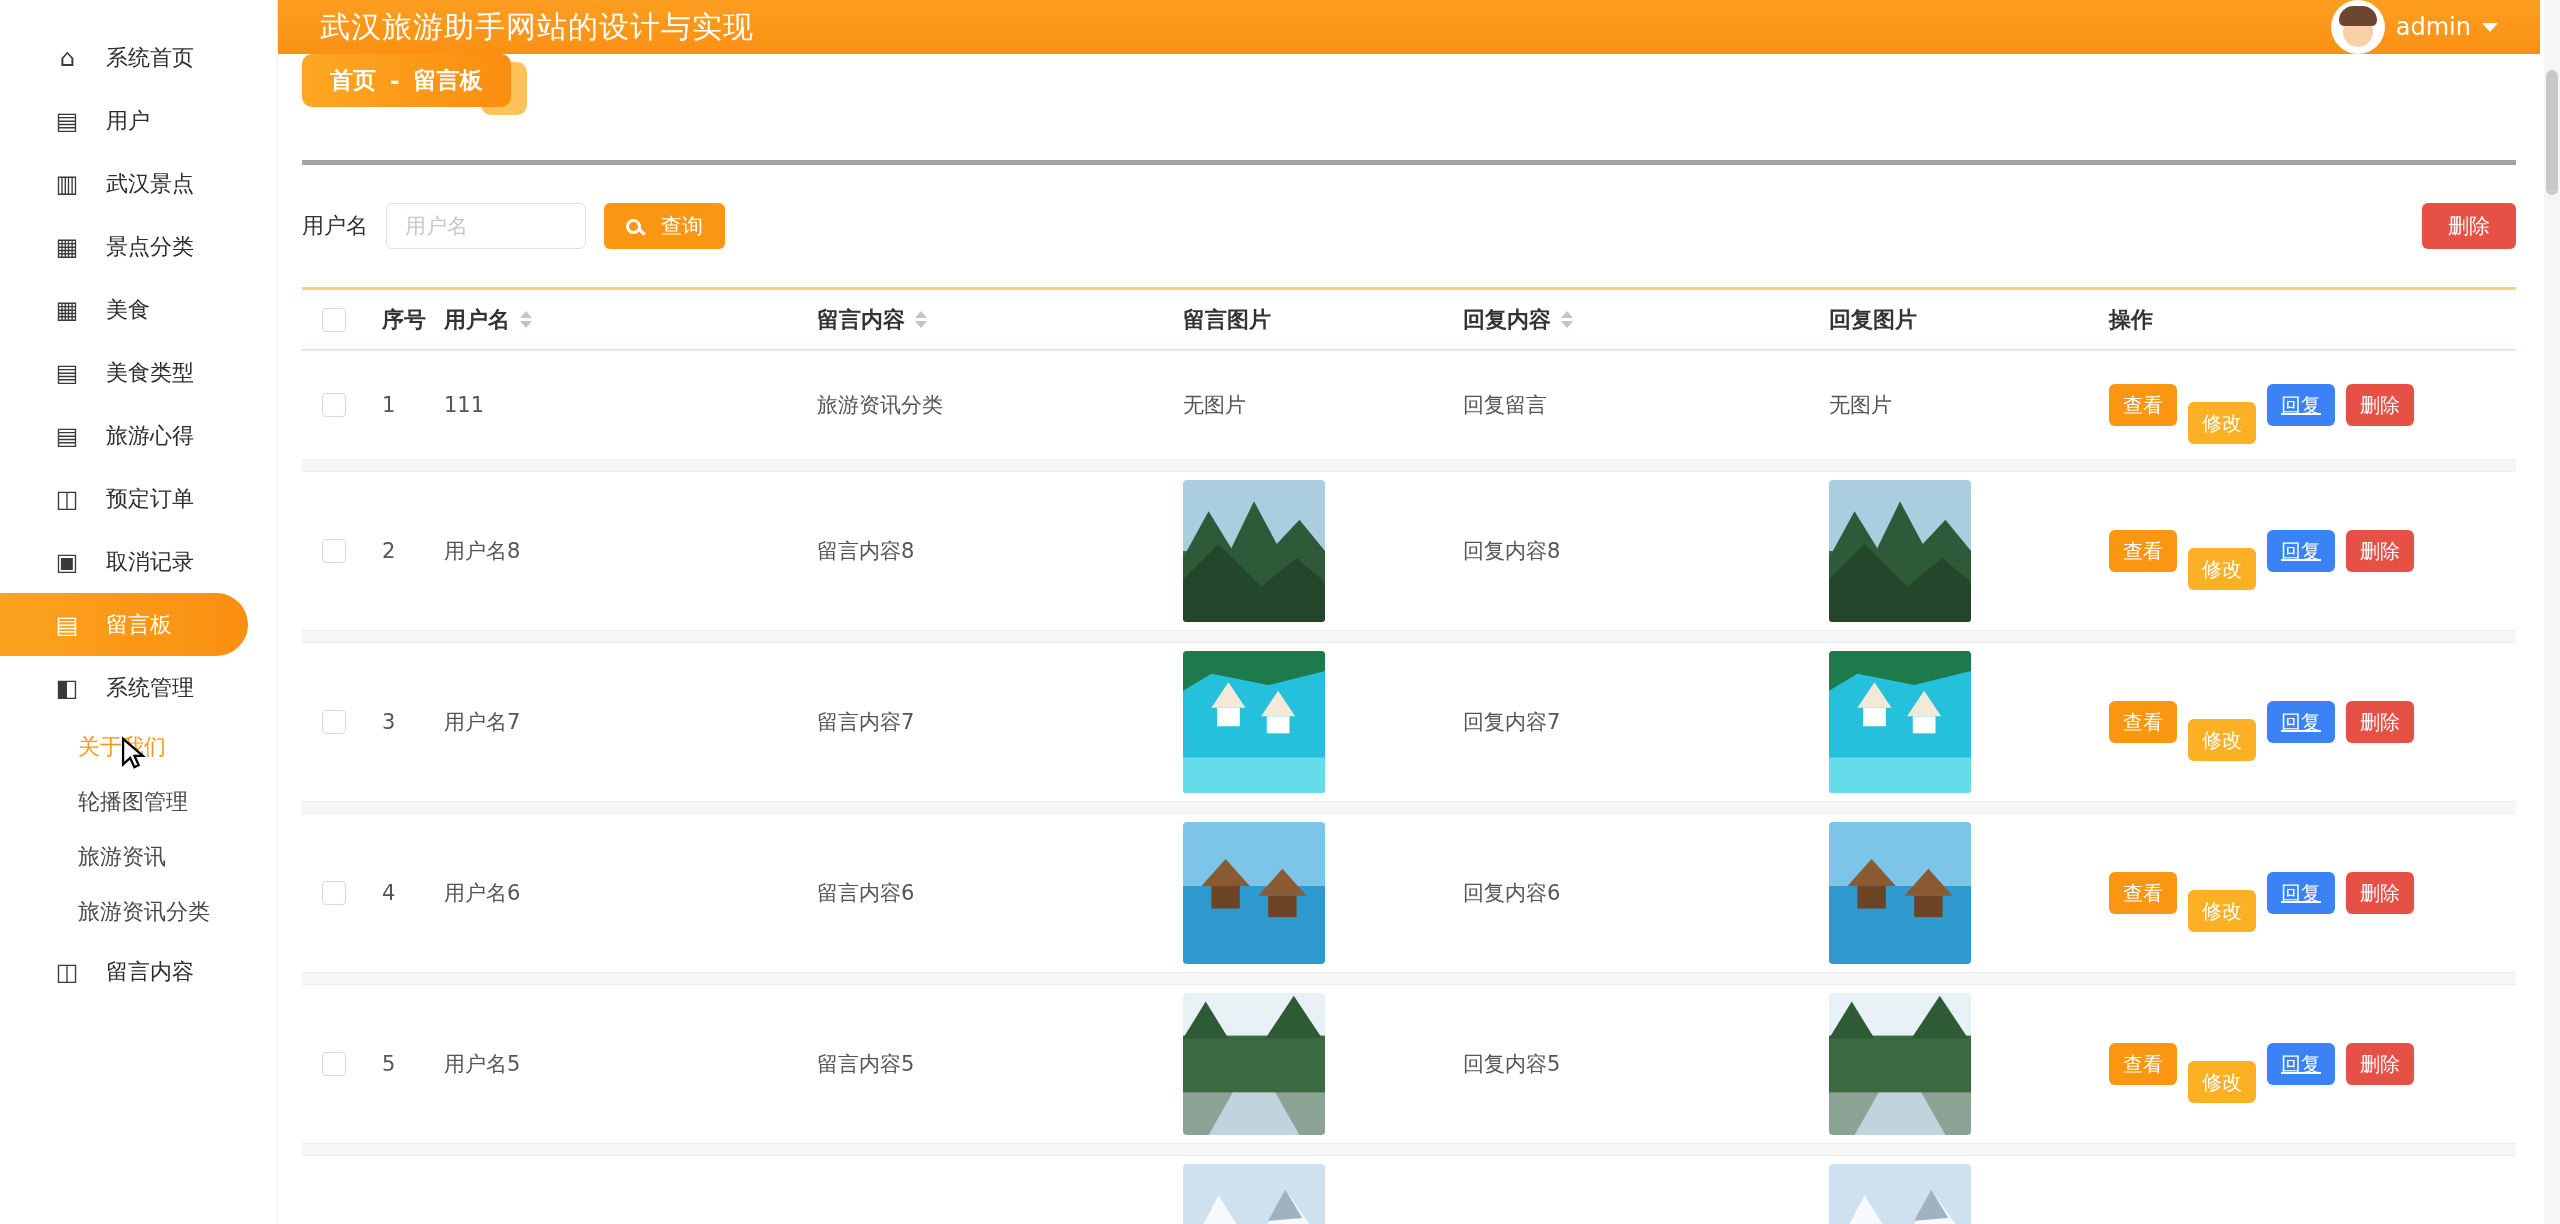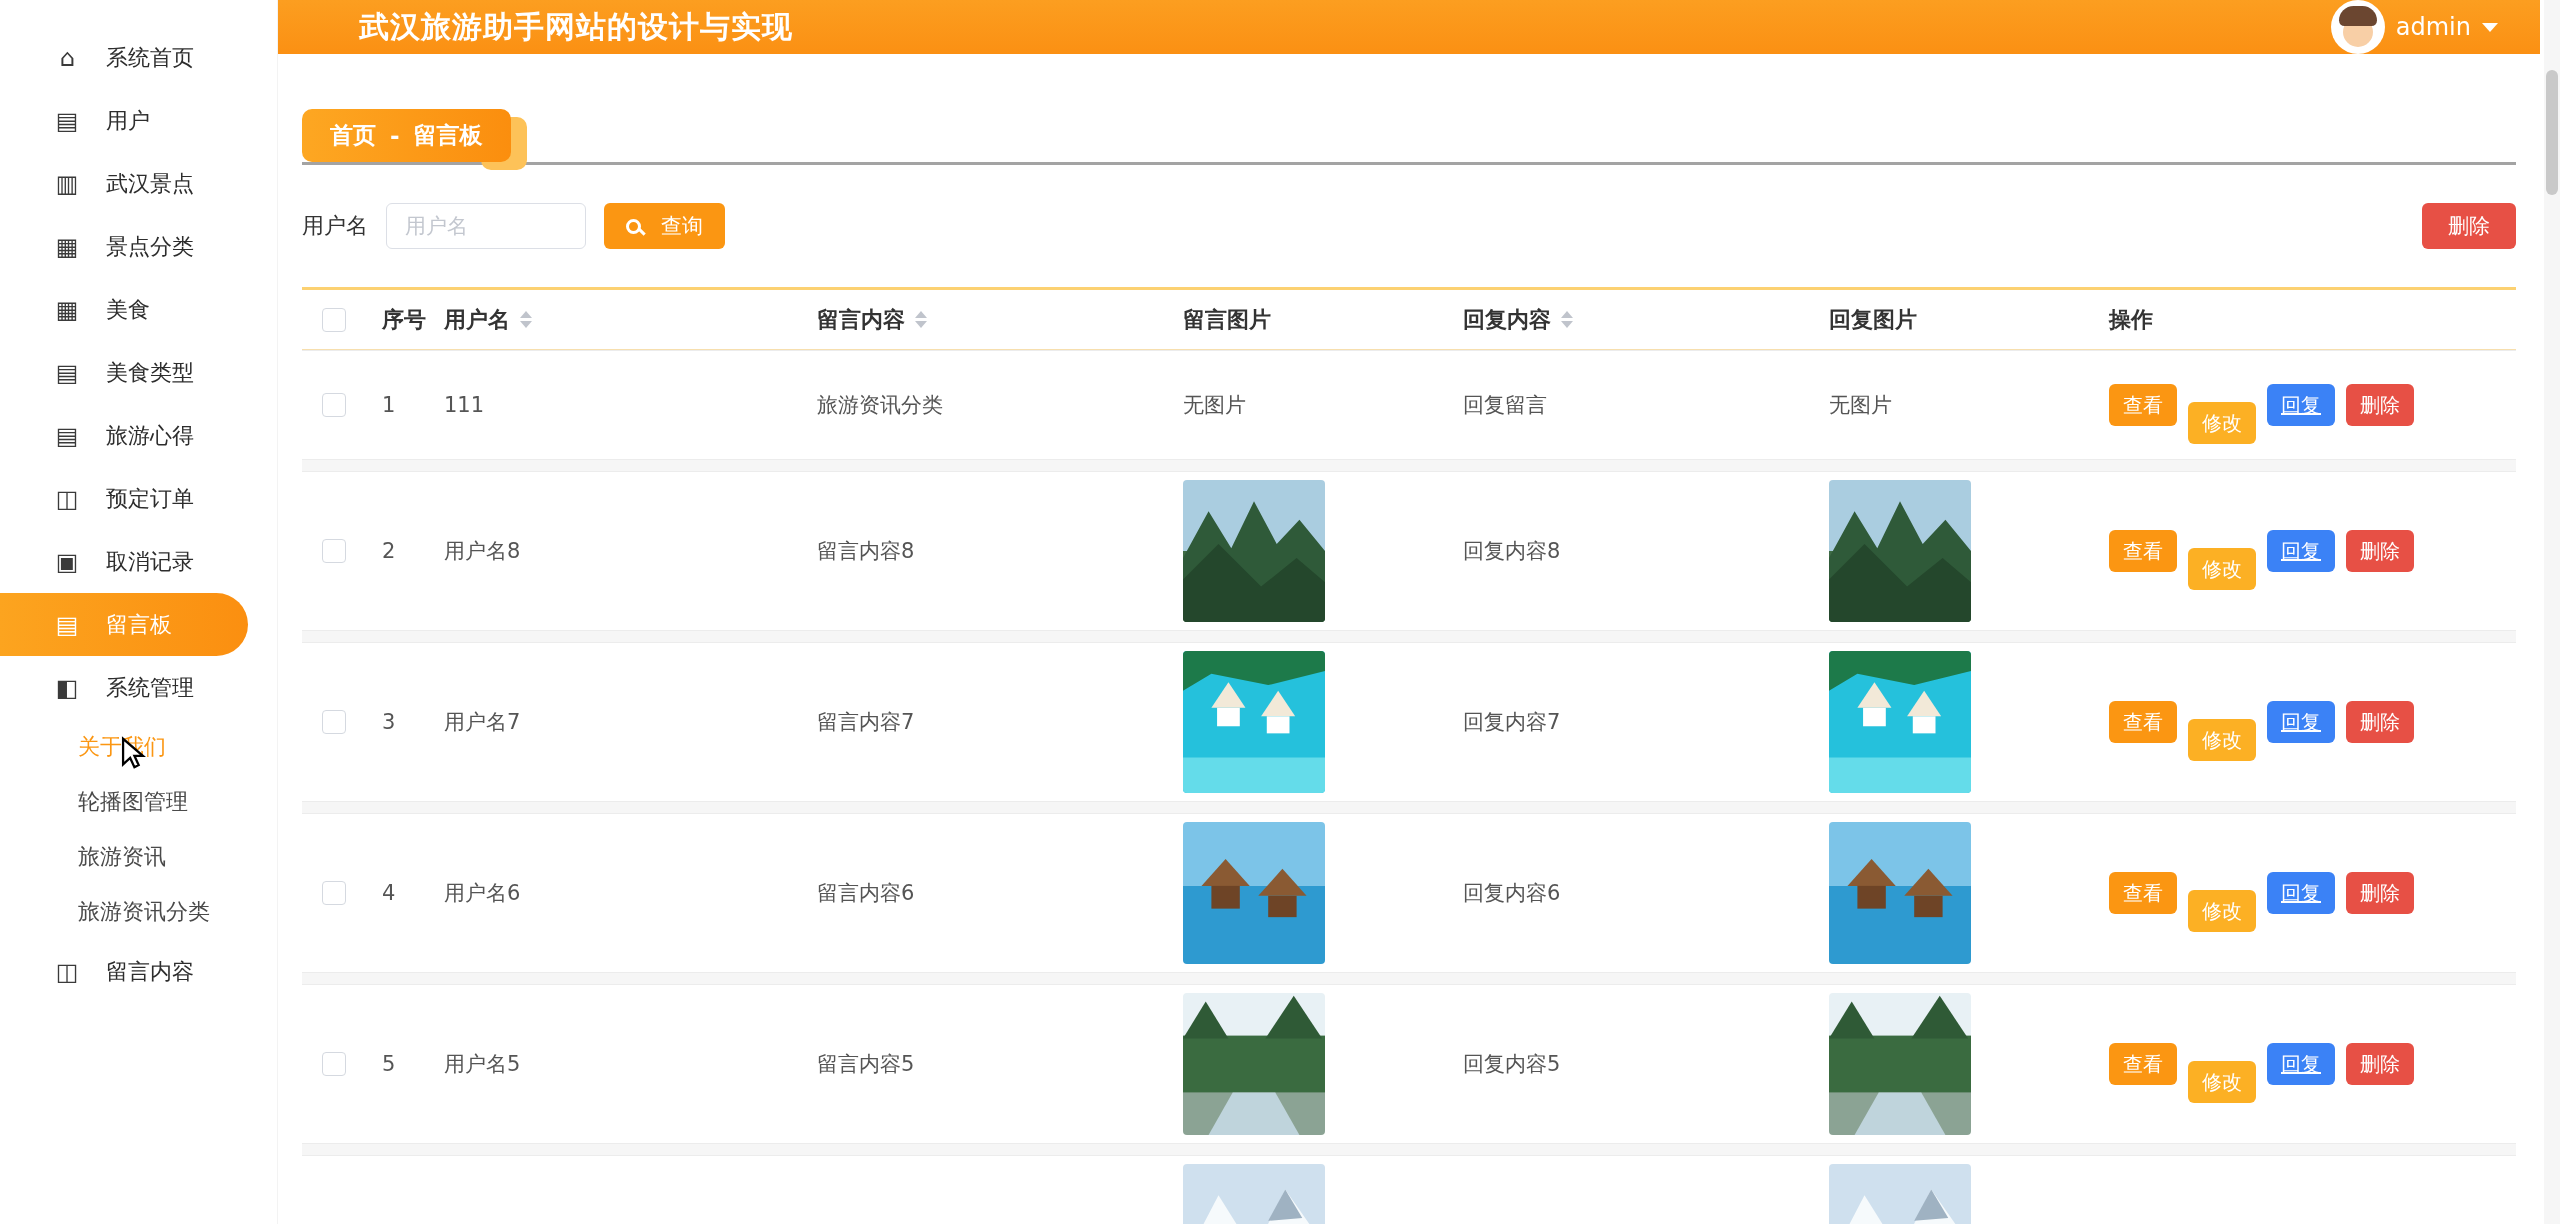--- a/index.html
+++ b/index.html
@@ -12,31 +12,31 @@
   .side-item { height:63px; display:flex; align-items:center; padding-left:52px; gap:24px; font-size:22px; color:#2d2d2d; cursor:pointer; white-space:nowrap; }
   .side-item .icon { font-size:24px; color:#3a3a3a; width:30px; text-align:center; }
   .side-item.active { width:248px; background:linear-gradient(90deg,#fca41f,#fb8f10); border-radius:0 32px 32px 0; color:#fff; }
   .side-item.active .icon { color:#fff; }
   .sub-item { height:55px; display:flex; align-items:center; padding-left:78px; font-size:22px; color:#4a4a4a; cursor:pointer; white-space:nowrap; }
   .sub-item.highlight { color:#fb9612; }
 
   
   .main { flex:1; display:flex; flex-direction:column; margin-right:20px; }
   .topbar { height:101px; background:linear-gradient(180deg,#fc9e20,#fb9013); display:flex; align-items:center; justify-content:space-between; padding:0 42px; }
-  .title { color:#fff; font-size:30px; font-weight:bold; letter-spacing:1px;margin-left:39px; }
+  .title { color:#fff; font-size:30px; font-weight:normal; letter-spacing:1px; }
   .user { display:flex; align-items:center; gap:11px; color:#fff; font-size:24px; cursor:pointer; }
   .avatar { width:54px; height:54px; border-radius:50%; background:#fff; position:relative; overflow:hidden; }
   .avatar::after { content:''; position:absolute; left:12px; top:17px; width:30px; height:30px; border-radius:50%; background:#f8cfa6; }
   .avatar::before { content:''; position:absolute; left:8px; top:6px; width:38px; height:20px; border-radius:19px 19px 7px 7px; background:#6b4630; z-index:2; }
   .caret-down { width:0; height:0; border-left:8px solid transparent; border-right:8px solid transparent; border-top:9px solid #fff; }
 
   .content { flex:1; padding:0 24px; background:#fff; }
 
   
-  .crumb-row { height:111px; display:flex; align-items:flex-end; border-bottom:3px solid #a3a3a3; }
+  .crumb-row { height:111px; display:flex; align-items:flex-start; border-bottom:5px solid #a3a3a3; }
   .crumb { position:relative; height:53px; }
   .crumb::after { content:''; position:absolute; z-index:1; top:8px; right:-16px; width:46px; height:53px; border-radius:10px; background:#fdc258; }
   .crumb .tag { position:relative; z-index:2; height:53px; display:flex; align-items:center; gap:14px; padding:0 28px; background:linear-gradient(90deg,#fda722,#fb8e0e); border-radius:10px; color:#fff; font-size:23px; font-weight:bold; }
 
   
   .toolbar { height:122px; display:flex; align-items:center; gap:18px; }
   .toolbar label { font-size:22px; color:#333; }
   .toolbar input { width:200px; height:46px; border:1px solid #dcdfe6; border-radius:6px; padding:0 18px; font-size:21px; color:#333; outline:none; }
   .toolbar input::placeholder { color:#c3c7cf; }
   .btn { height:46px; border:none; border-radius:6px; color:#fff; font-size:21px; padding:0 22px; display:flex; align-items:center; gap:20px; cursor:pointer; }

